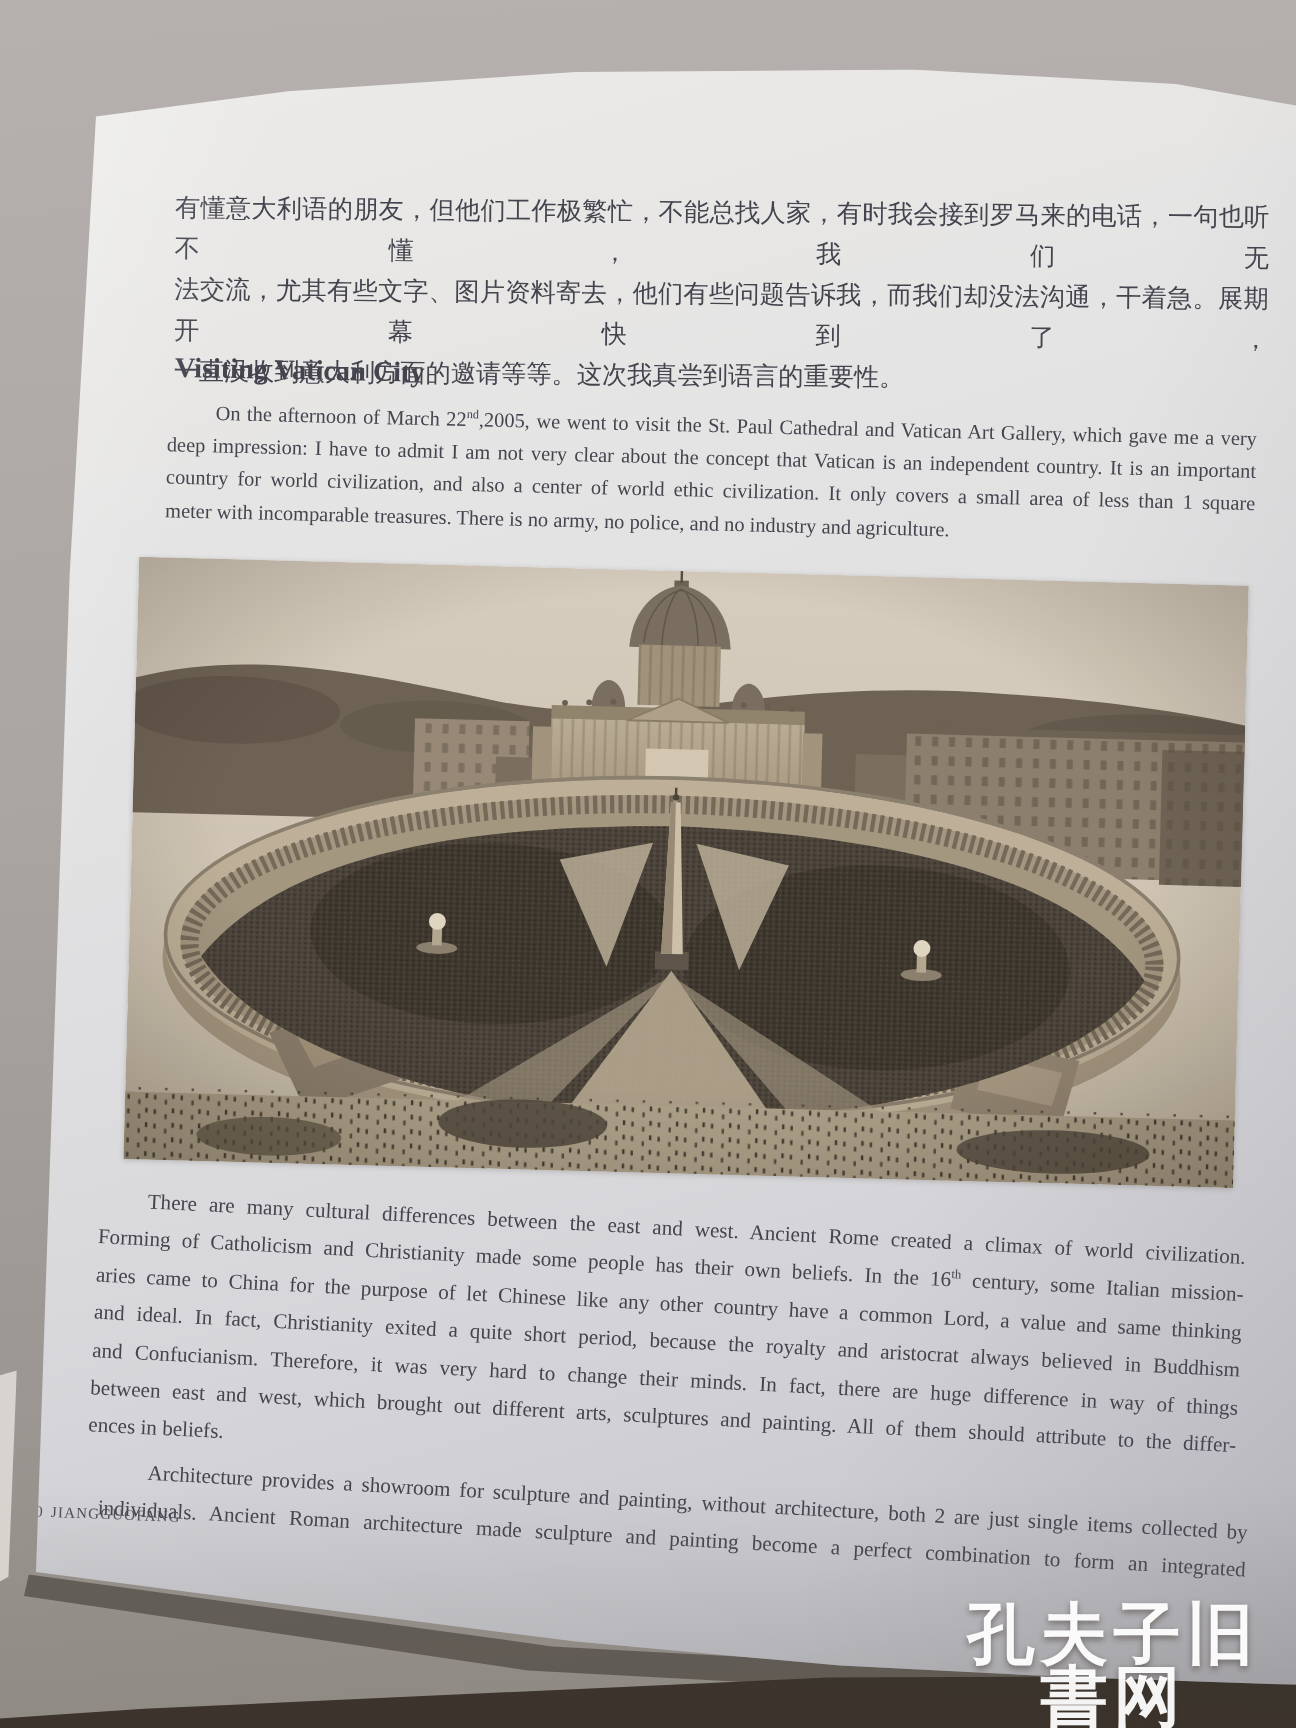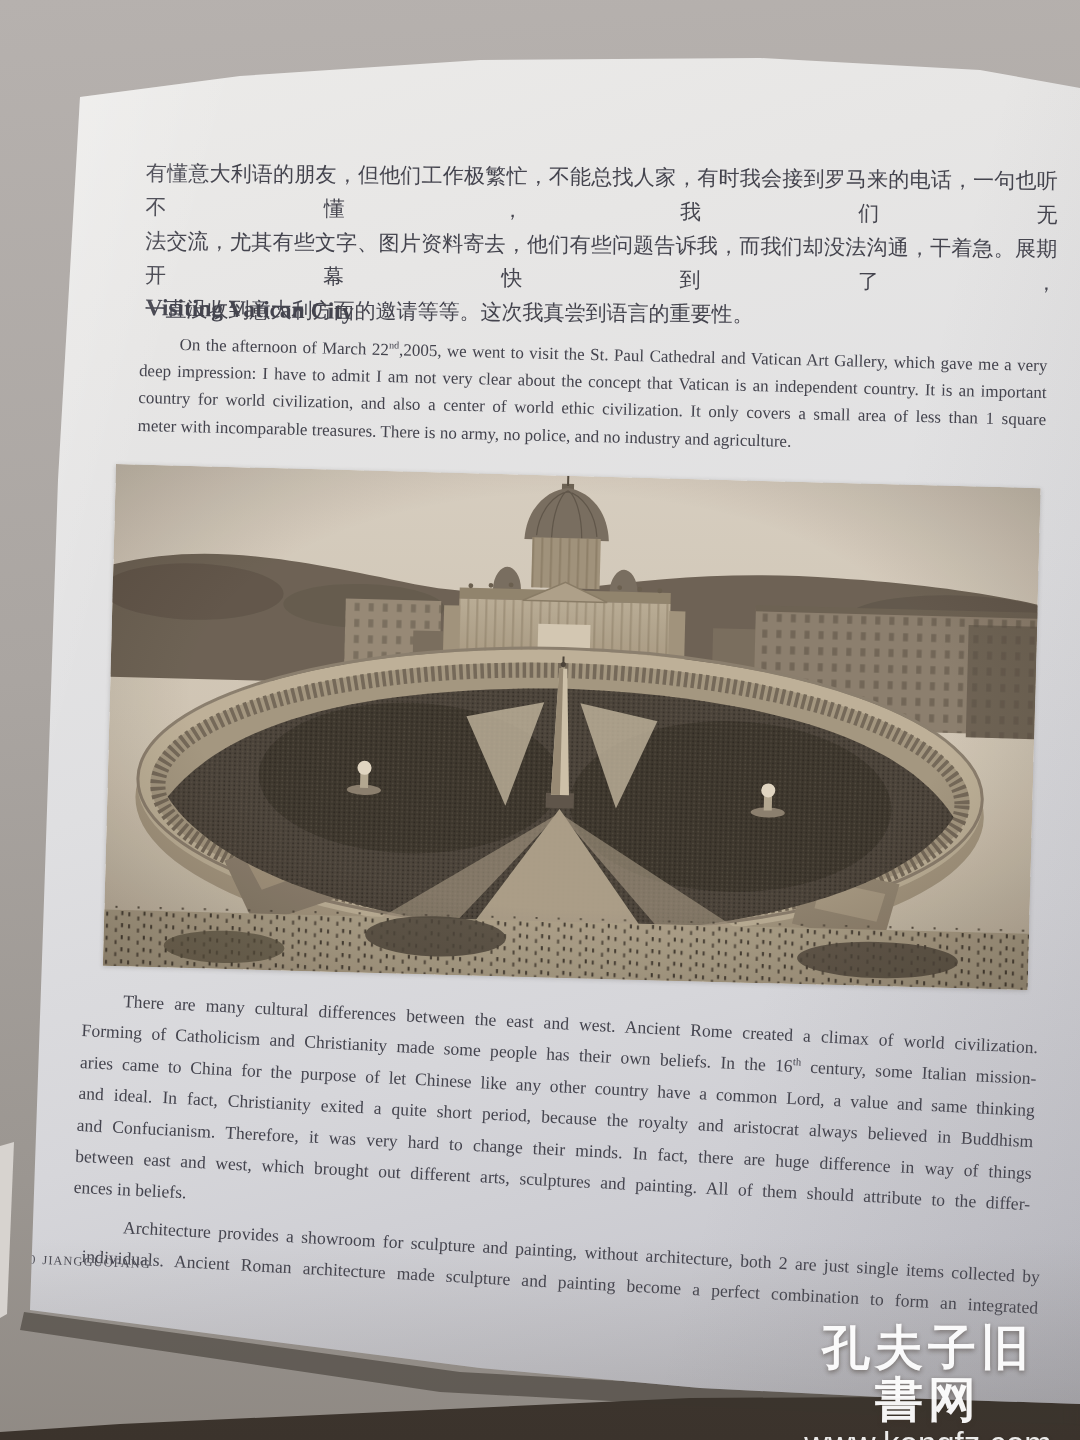--- a/index.html
+++ b/index.html
@@ -69,22 +69,22 @@
     position:absolute;left:116px;top:464px;width:925px;height:502px;z-index:4;
     transform:rotate(1.5deg);transform-origin:0 0;
     box-shadow:0 1px 4px rgba(80,75,70,.25);
   }
   .photo svg{display:block;width:100%;height:100%;}
 
   .watermark{
     position:absolute;left:802px;top:1322px;width:252px;z-index:6;text-align:center;
     color:var(--c-wm,#fff);
   }
-  .wm-cn{font-size:48px;font-weight:bold;letter-spacing:5px;line-height:52px;
-         text-shadow:0 2px 5px rgba(60,50,40,.55);opacity:.95;}
+  .wm-cn{font-size:56px;font-weight:bold;letter-spacing:5px;line-height:52px;
+         text-shadow:0 2px 5px rgba(60,50,40,.55);opacity:.95;margin-top:15px;}
   .wm-url{font-size:33px;font-family:"Liberation Sans",sans-serif;line-height:36px;
           text-shadow:0 2px 4px rgba(60,50,40,.5);opacity:.9;}
 </style>
 </head>
 <body>
 
 <div class="stage">
 
   <div class="bottom-strip"></div>
   <div class="edge-shadow"></div>

